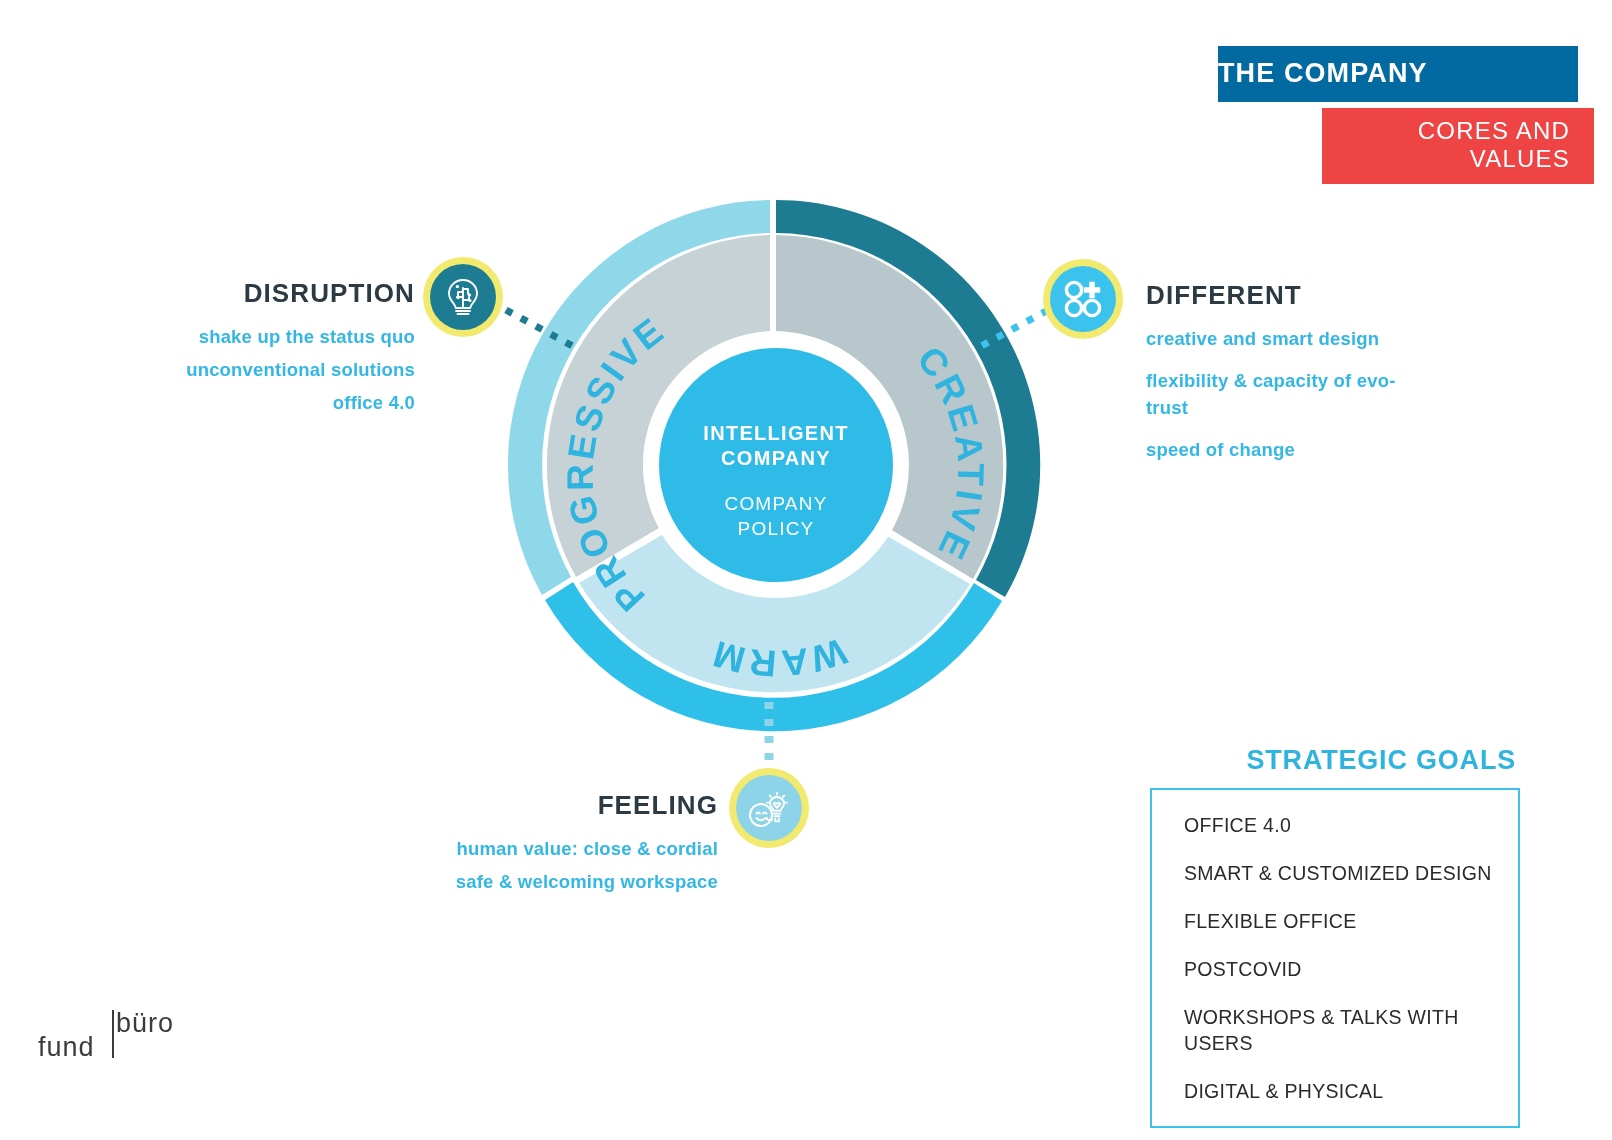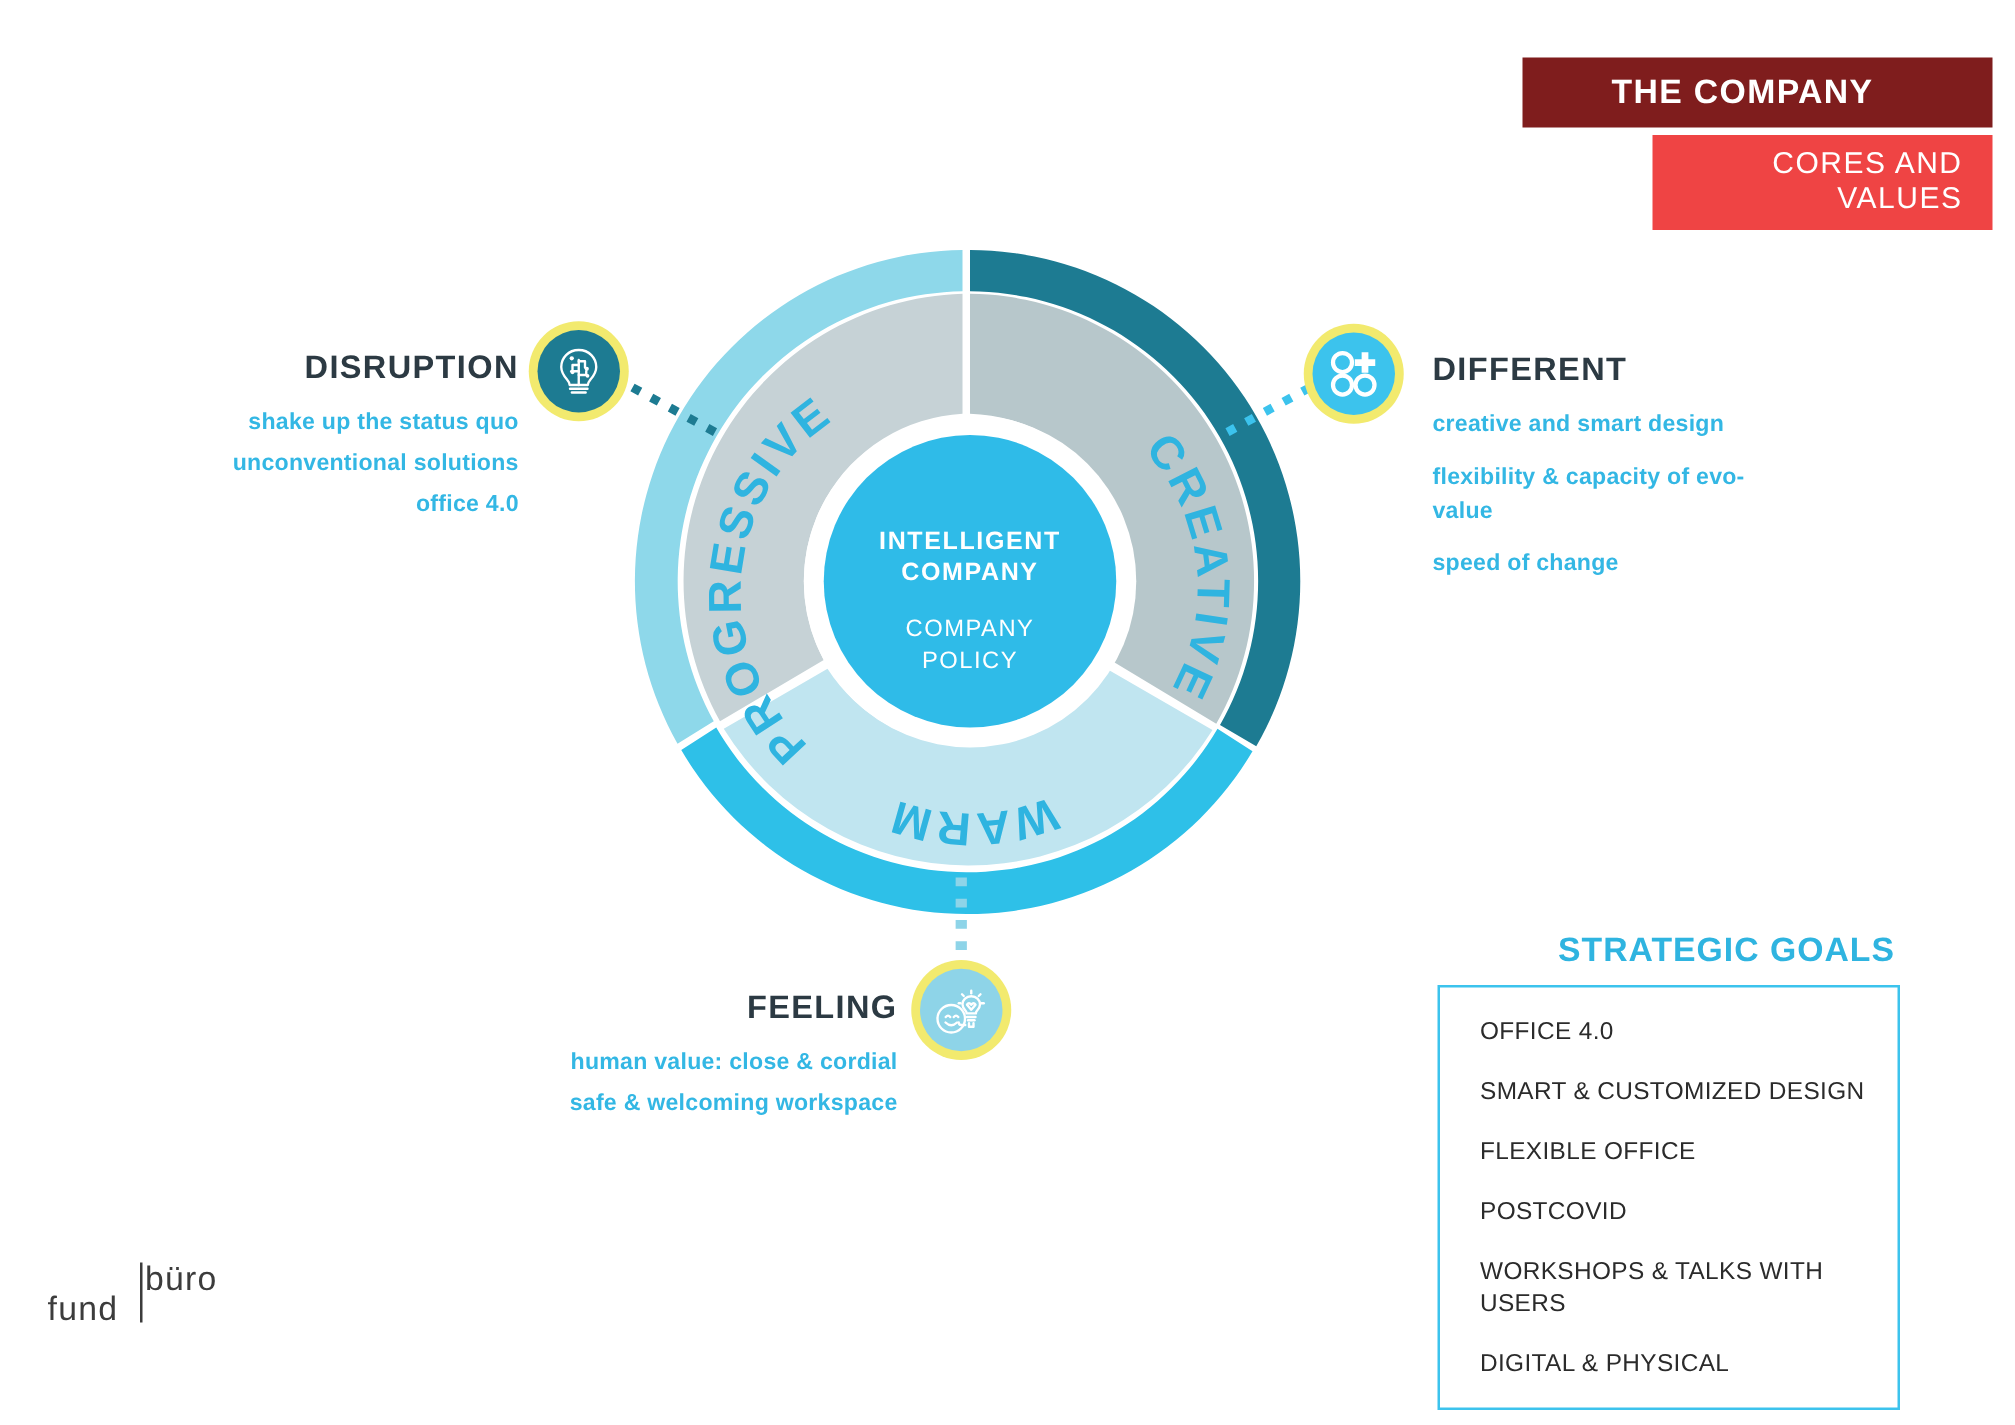--- a/index.html
+++ b/index.html
@@ -8,23 +8,23 @@
     background:#ffffff;
     font-family:"Liberation Sans", sans-serif;
     position:relative;overflow:hidden;
     -webkit-font-smoothing:antialiased;
   }
   .stage{position:absolute;inset:0;}
 
   
   .hdr{position:absolute;right:18px;top:46px;width:auto;}
   .hdr-main{
-    background:#7f1d1d;color:#fff;
+    background:#0369a1;color:#fff;
     font-size:27px;font-weight:bold;letter-spacing:1.1px;
-    text-align:center;padding:12px 24px 13px 0;width:352px;
+    text-align:left;padding:12px 8px 13px 0;width:352px;
   }
   .hdr-sub{
     background:#ef4444;color:#ffffff;
     font-size:24px;font-weight:400;letter-spacing:1.2px;
     text-align:right;padding:9px 24px 11px 0;width:248px;margin-left:104px;margin-top:6px;
   }
 
   
   .donut-wrap{position:absolute;left:506px;top:195px;width:540px;height:540px;}
   .donut-wrap svg{display:block;}
@@ -222,21 +222,21 @@
     <p>shake up the status quo</p>
     <p>unconventional solutions</p>
     <p>office 4.0</p>
   </div>
 
   <div class="blk" id="blk-different">
     <h3>DIFFERENT</h3>
     <p>creative and smart design</p>
     <p style="margin-bottom:15px;">
       <span>flexibility &amp; capacity of evo-</span><br>
-      <span>value</span>
+      <span>trust</span>
     </p>
     <p>speed of change</p>
   </div>
 
   <div class="blk" id="blk-feeling">
     <h3>FEELING</h3>
     <p>human value: close &amp; cordial</p>
     <p>safe &amp; welcoming workspace</p>
   </div>
 

